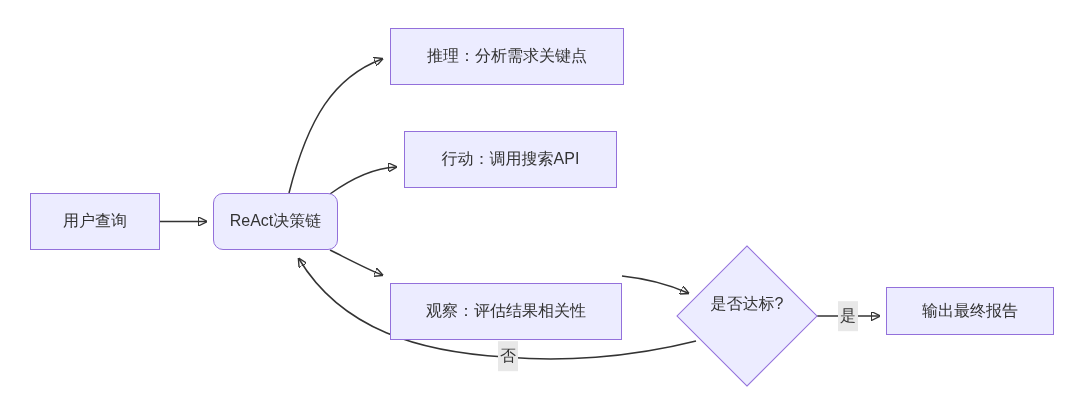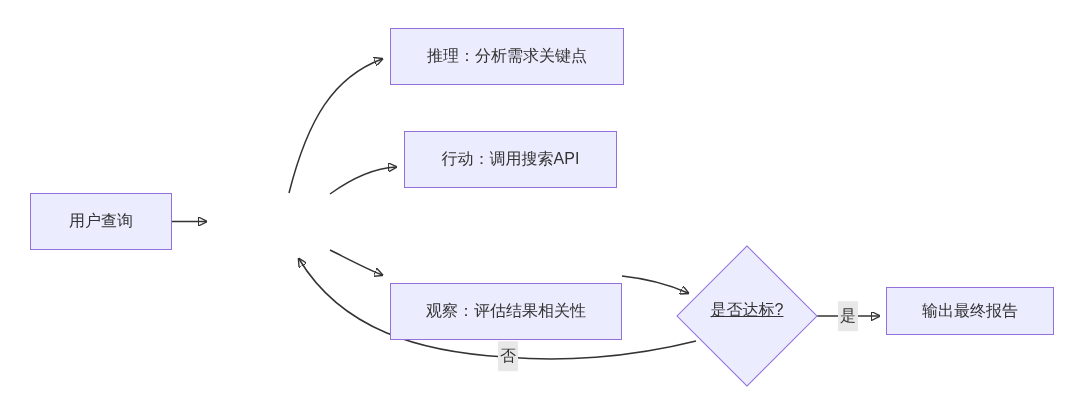--- a/index.html
+++ b/index.html
@@ -32,48 +32,48 @@
     display: flex;
     align-items: center;
     justify-content: center;
     background: #ECECFF;
     border: 1.5px solid #9370DB;
     color: #333333;
     font-size: 16px;
     text-align: center;
     box-sizing: border-box;
   }
-  .node-user-query   { left: 30px;  top: 193px; width: 142px; height: 57px; }
+  .node-user-query   { left: 30px;  top: 193px; width: 130px; height: 57px; }
   .node-react-chain  { left: 213px; top: 193px; width: 125px; height: 57px; border-radius: 10px; }
   .node-reasoning    { left: 390px; top: 28px;  width: 234px; height: 57px; }
   .node-action       { left: 404px; top: 131px; width: 213px; height: 57px; }
   .node-observation  { left: 390px; top: 247px; width: 232px; height: 57px; margin-top: 36px; }
   .node-output       { left: 886px; top: 287px; width: 168px; height: 48px; }
   .diamond-shape {
     position: absolute;
     left: 697px;
     top: 266px;
     width: 100px;
     height: 100px;
     transform: rotate(45deg);
     background: #ECECFF;
     border: 1px solid #9370DB;
     box-sizing: border-box;
   }
   .diamond-label {
     position: absolute;
     left: 667px;
-    top: 300px;
+    top: 284px;
     width: 160px;
     height: 40px;
     display: flex;
+    align-items: center;
     justify-content: center;
     color: #333333;
     font-size: 16px;
-    text-decoration: underline;
   }
   .edge-label {
     position: absolute;
     transform: translate(-50%, -50%);
     background: #e8e8e8;
     color: #333333;
     font-size: 16px;
     line-height: 1.6;
     padding: 2px 2px;
     text-align: center;
@@ -98,20 +98,23 @@
     <path d="M330,250 C352,261 367,269 382,275" marker-end="url(#arrow)"></path>
     <path d="M622,276 C650,279 670,285 688,293" marker-end="url(#arrow)"></path>
     <path d="M817,316 L879,316" marker-end="url(#arrow)"></path>
     <path d="M696,341 C628,358 560,362 505,357 C420,352 342,330 299,259" marker-end="url(#arrow)"></path>
   </svg>
 
   <div class="node node-user-query">
     <span>用户查询</span>
   </div>
 
+  <div class="node node-react-chain">
+    <span>ReAct决策链</span>
+  </div>
 
   <div class="node node-reasoning">
     <span>推理：分析需求关键点</span>
   </div>
 
   <div class="node node-action">
     <span>行动：调用搜索API</span>
   </div>
 
   <div class="node node-observation">

